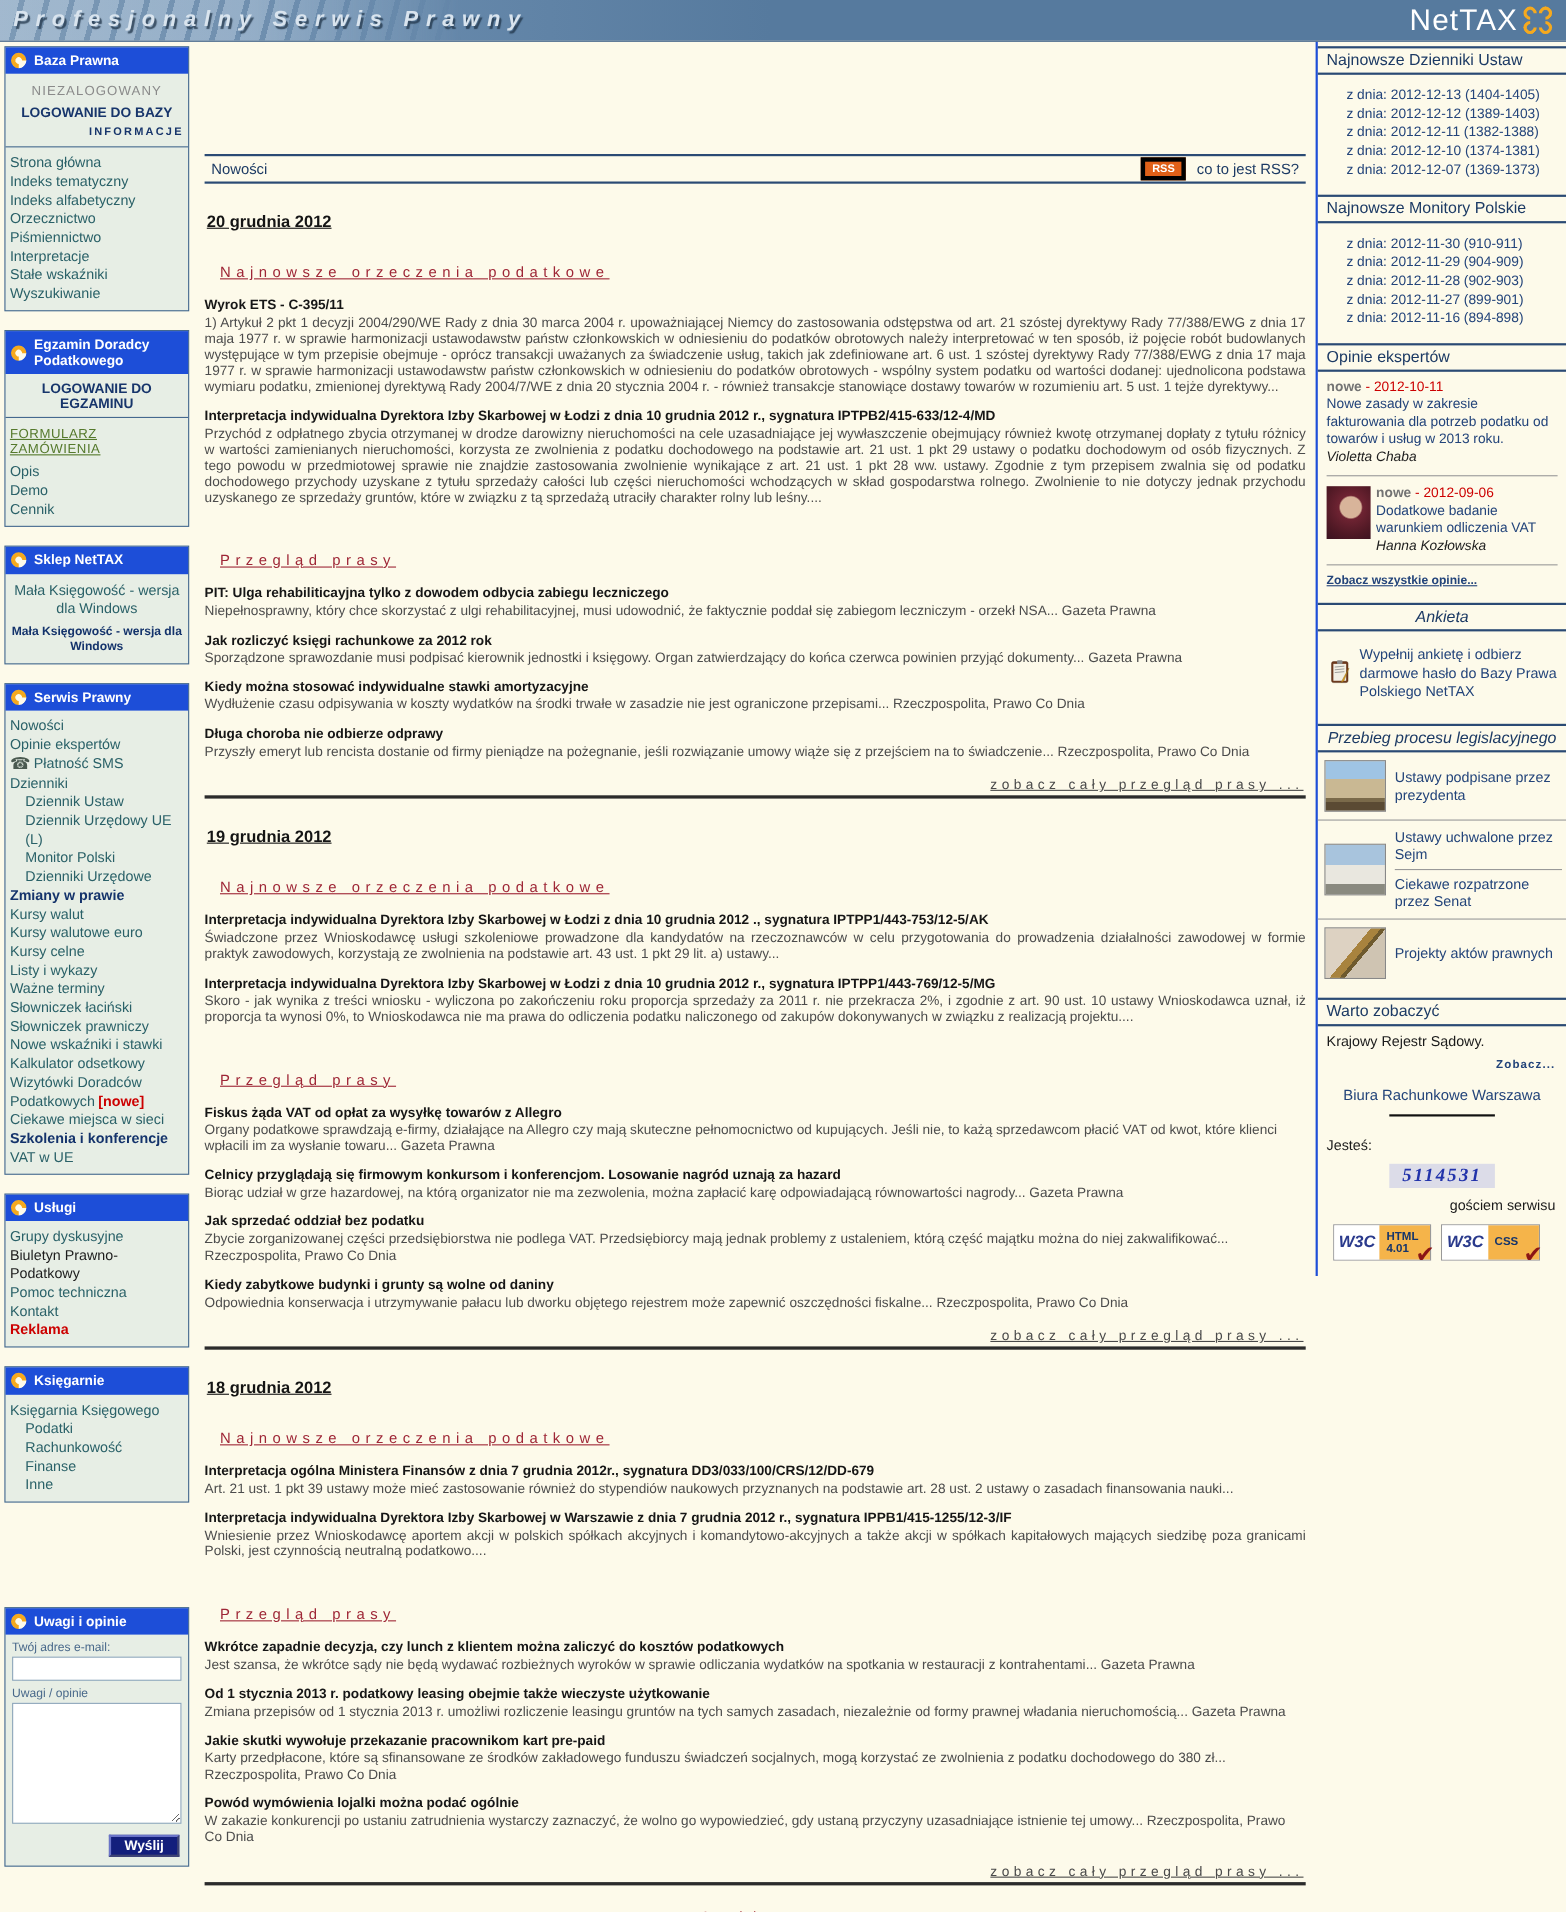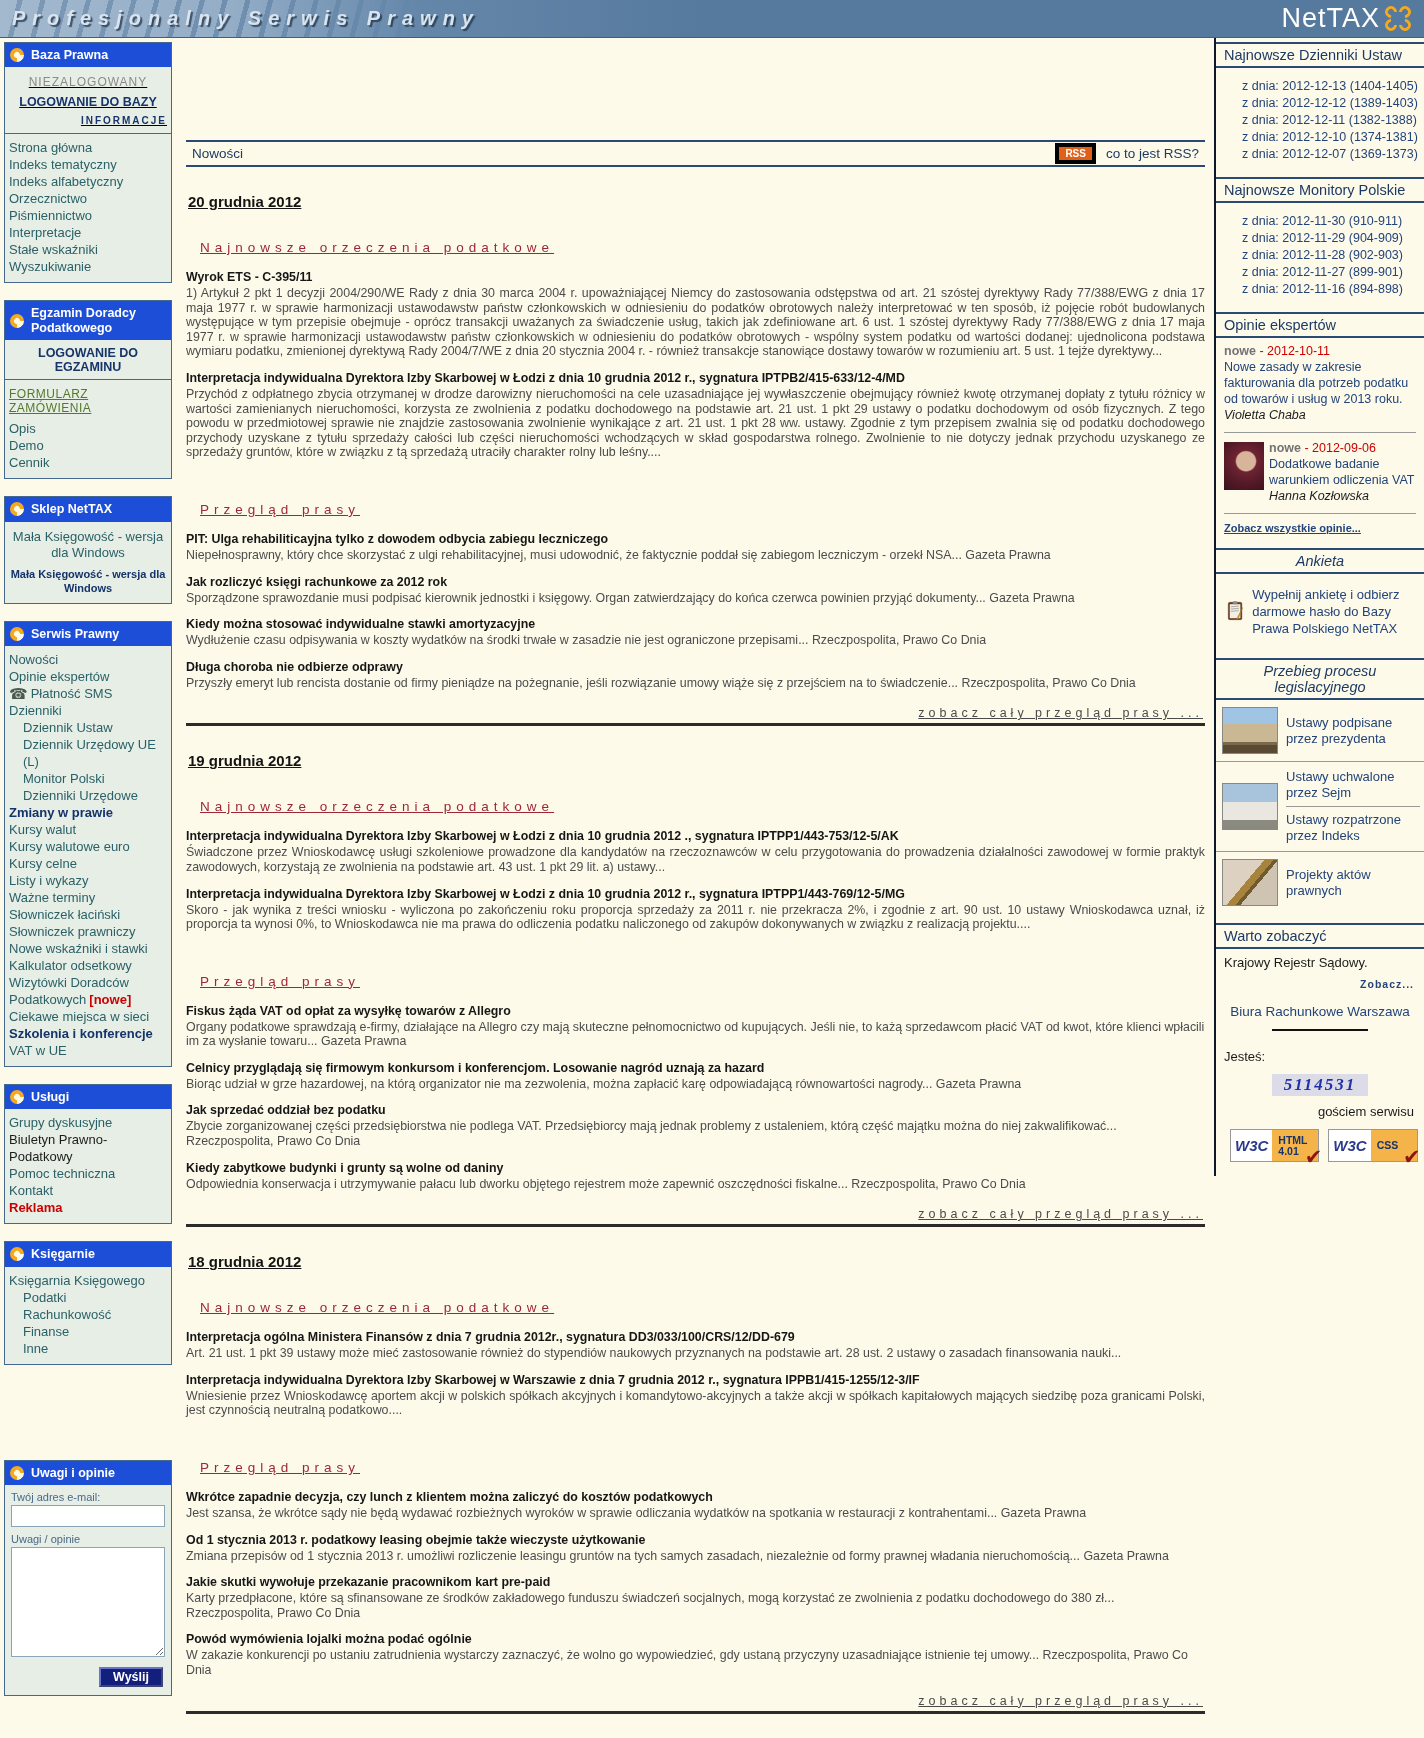--- a/index.html
+++ b/index.html
@@ -27,21 +27,21 @@
   
   .columns{display:flex;align-items:flex-start;min-height:1605px;}
 
   
   .left-col{width:178px;flex:none;padding:4px 0 0 4px;box-sizing:border-box;}
   .side-box{width:168px;border:1px solid #44688e;background:#e7eee5;margin-bottom:17px;box-sizing:border-box;}
   .side-head{background:#1d4ed8;color:#fff;font-weight:bold;font-size:12.5px;line-height:1.15;
     padding:5px 5px;display:flex;gap:7px;align-items:center;}
   .c-icon{flex:none;width:6px;height:6px;border:4px solid #f5a91e;border-right-color:transparent;
     border-radius:50%;background:#fdfaea;transform:rotate(45deg);}
-  .login-area{padding:5px 4px 7px;border-bottom:1px solid #44688e;text-align:center;text-decoration:underline;}
+  .login-area{padding:5px 4px 7px;border-bottom:1px solid #44688e;text-align:center;}
   .status-txt{color:#8a8a8a;font-size:12px;letter-spacing:1px;margin:3px 0 6px;}
   .login-link{display:block;color:#17356b;font-weight:bold;font-size:12.5px;text-decoration:none;cursor:pointer;}
   .info-link{display:block;color:#17356b;font-weight:bold;font-size:10px;letter-spacing:2px;
     text-align:right;margin-top:6px;text-decoration:none;cursor:pointer;}
   .side-links{padding:5px 2px 7px 4px;font-size:13px;}
   .s-link{display:block;color:#2a6168;text-decoration:none;line-height:17px;cursor:pointer;}
   .s-link.ind{padding-left:14px;}
   .s-link.bold{font-weight:bold;color:#14336b;}
   .s-link.dark{color:#1c1c1c;}
   .s-link.redbold{color:#cc0000;font-weight:bold;}
@@ -83,21 +83,21 @@
     text-decoration:none;cursor:pointer;}
   .item-body{font-size:12.4px;color:#4c4c4c;line-height:14.6px;margin-top:1px;}
   .justify{text-align:justify;}
   .see-all{display:block;text-align:right;color:#4a4a4a;font-size:12.5px;letter-spacing:4px;
     text-decoration:underline;margin:16px 2px 3px;cursor:pointer;}
   .day-rule{border:0;border-top:3px solid #2b2b2b;margin:0;}
   .archive-row{text-align:center;margin:20px 0 10px;}
   .archive-link{color:#9e2636;font-size:13.5px;letter-spacing:5px;text-decoration:none;cursor:pointer;}
 
   
-  .right-col{width:210px;flex:none;border-left:2px solid #0f172a;box-sizing:border-box;padding-bottom:14px;}
+  .right-col{width:228px;flex:none;border-left:2px solid #1d4ed8;box-sizing:border-box;padding-bottom:14px;}
   .r-head{border-top:2px solid #2a4a74;border-bottom:2px solid #2a4a74;color:#1c3a64;
     font-size:14.5px;padding:3px 8px;margin-top:10px;}
   .r-head.first{margin-top:4px;}
   .r-head.center{text-align:center;font-style:italic;}
   .r-links{padding:10px 4px 4px 26px;font-size:12.5px;}
   .r-link{display:block;color:#23447a;line-height:17px;text-decoration:none;cursor:pointer;}
   .op-entry{padding:5px 8px 2px;font-size:12.5px;line-height:16px;}
   .nowe-badge{color:#737373;font-weight:bold;}
   .nowe-date{color:#cc0000;}
   .op-title{color:#23447a;text-decoration:none;cursor:pointer;}
@@ -519,21 +519,21 @@
 
             <a class="leg-link">Ustawy podpisane przez prezydenta</a>
             </div>
           </div>
 
           <div class="leg-row">
             <span class="leg-img img-sejm"></span>
             <div class="leg-links">
 
             <a class="leg-link">Ustawy uchwalone przez Sejm</a>
-              <a class="leg-link">Ustawy rozpatrzone przez Indeks</a>
+              <a class="leg-link">Ciekawe rozpatrzone przez Senat</a>
             </div>
           </div>
 
           <div class="leg-row">
             <span class="leg-img img-pen"></span>
             <div class="leg-links">
 
             <a class="leg-link">Projekty aktów prawnych</a>
             </div>
           </div>

